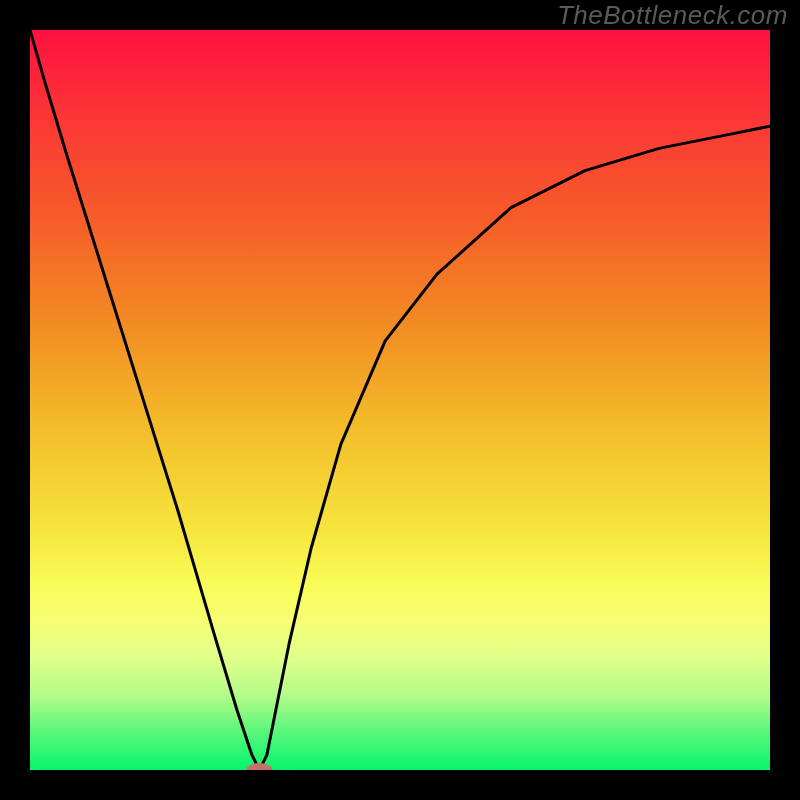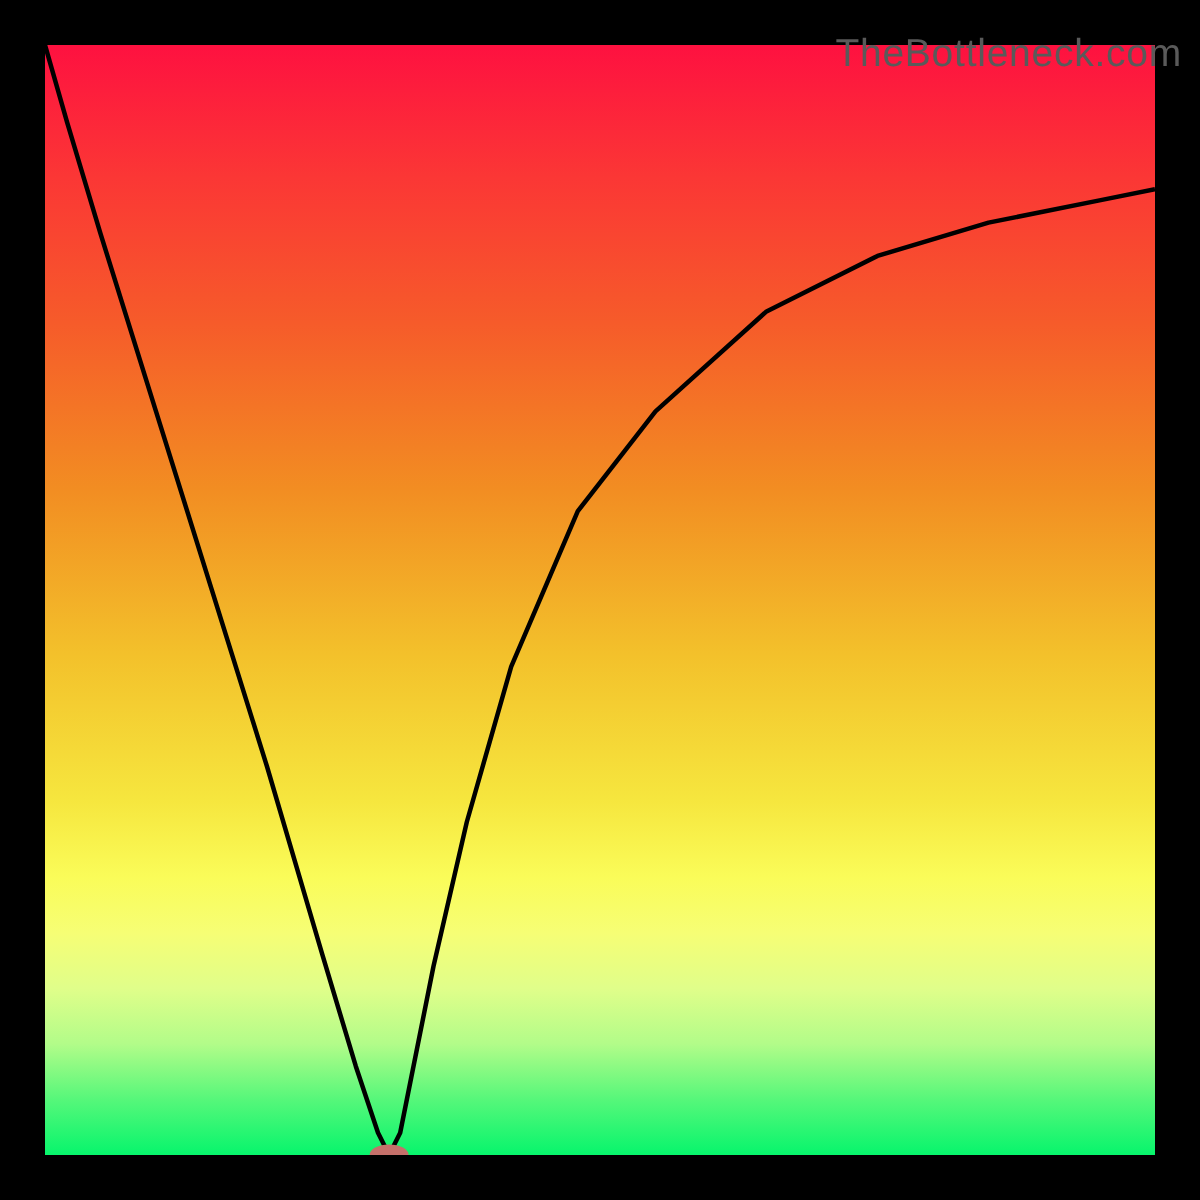--- a/index.html
+++ b/index.html
@@ -12,27 +12,28 @@
     overflow: hidden;
   }
   .frame {
     position: relative;
     width: 800px;
     height: 800px;
     background: #000;
   }
   .watermark {
     position: absolute;
-    top: 20px;
+    top: 0;
     right: 12px;
     font-size: 26px;
     font-weight: 500;
     color: #5a5a5a;
     letter-spacing: 0.5px;
     z-index: 5;
+    font-style: italic;
   }
   .plot-area {
     position: absolute;
     left: 30px;
     top: 30px;
     width: 740px;
     height: 740px;
     overflow: hidden;
   }
   .plot-area svg {

